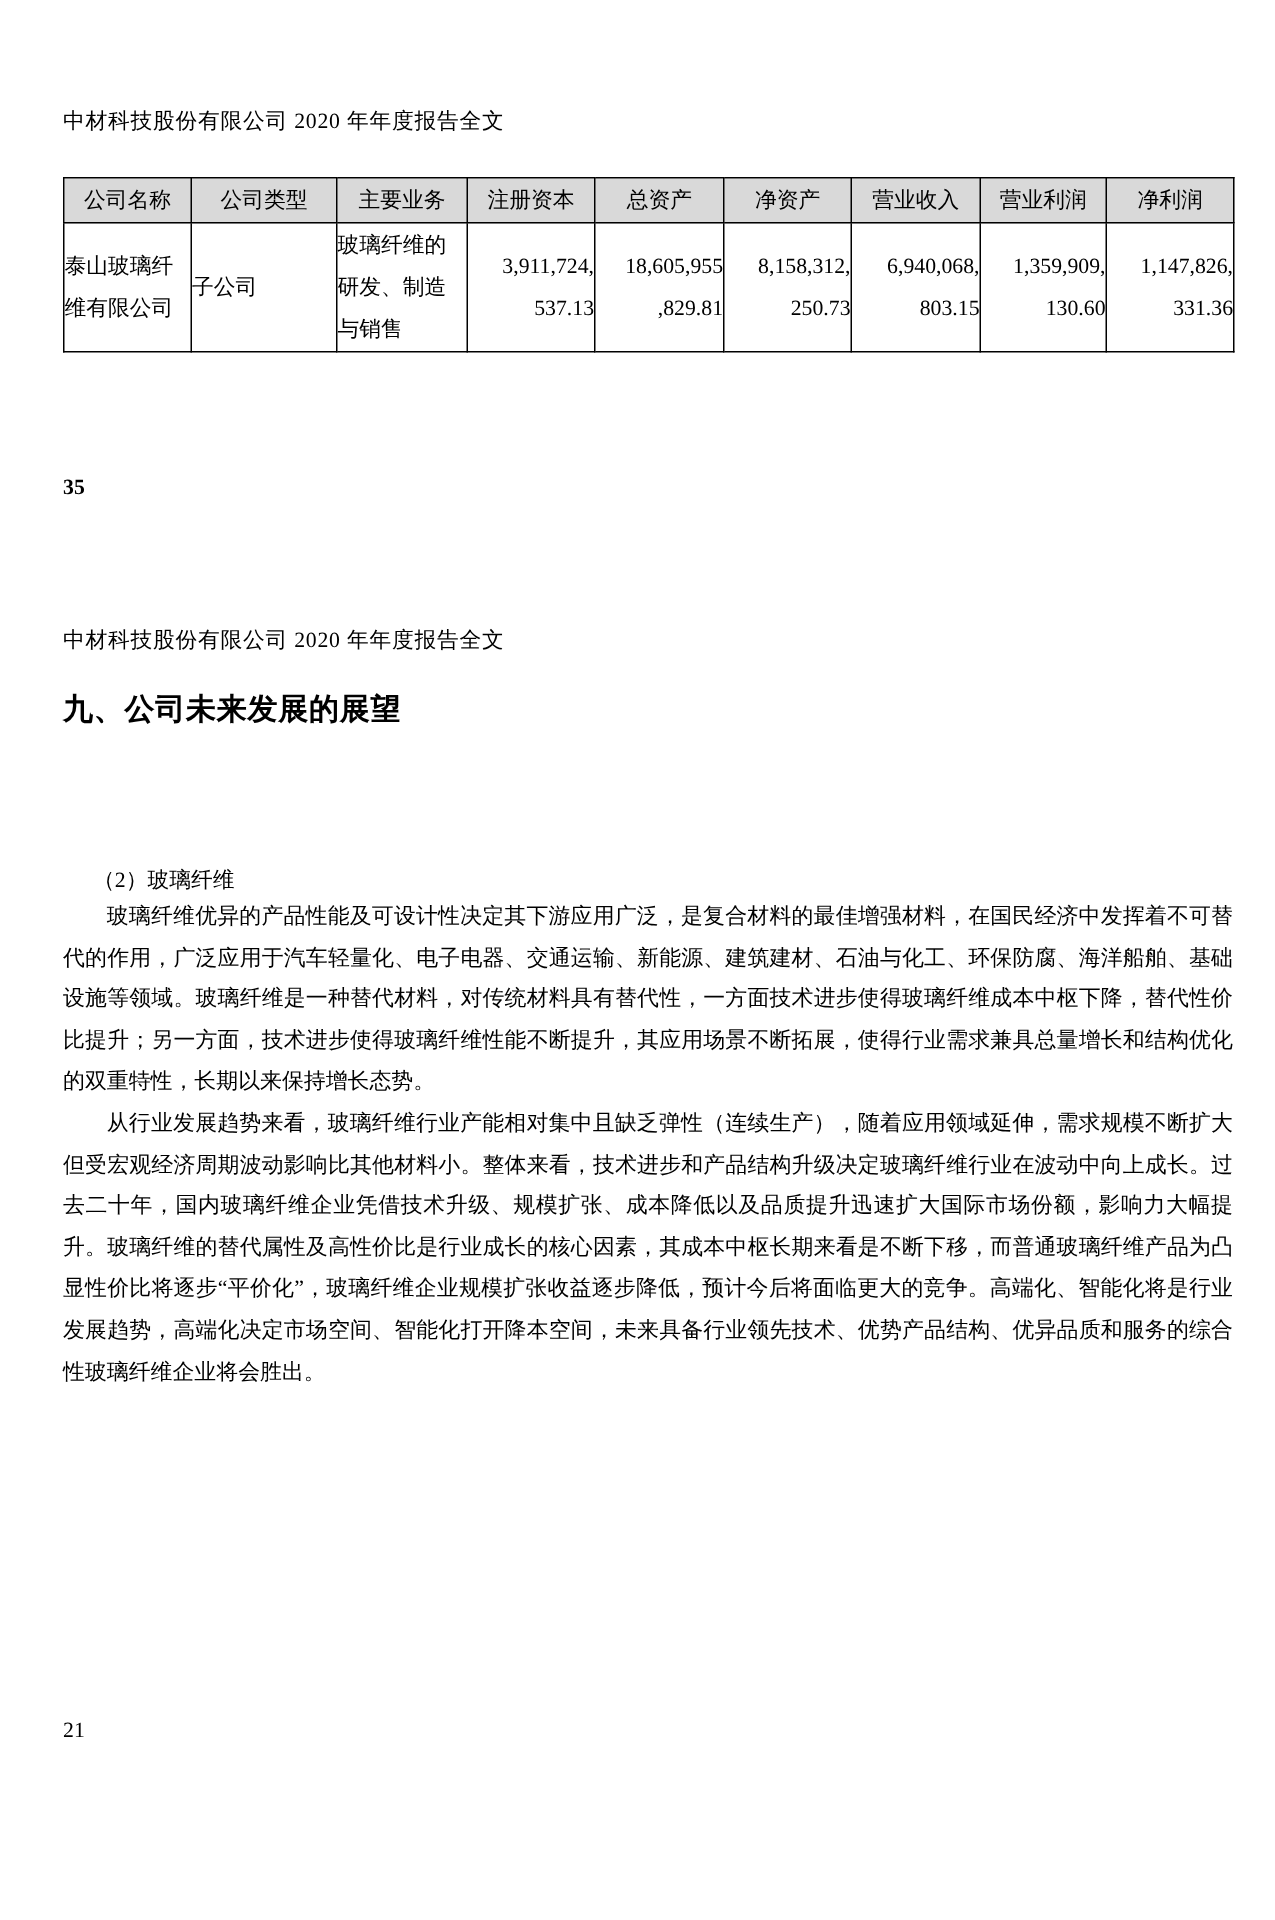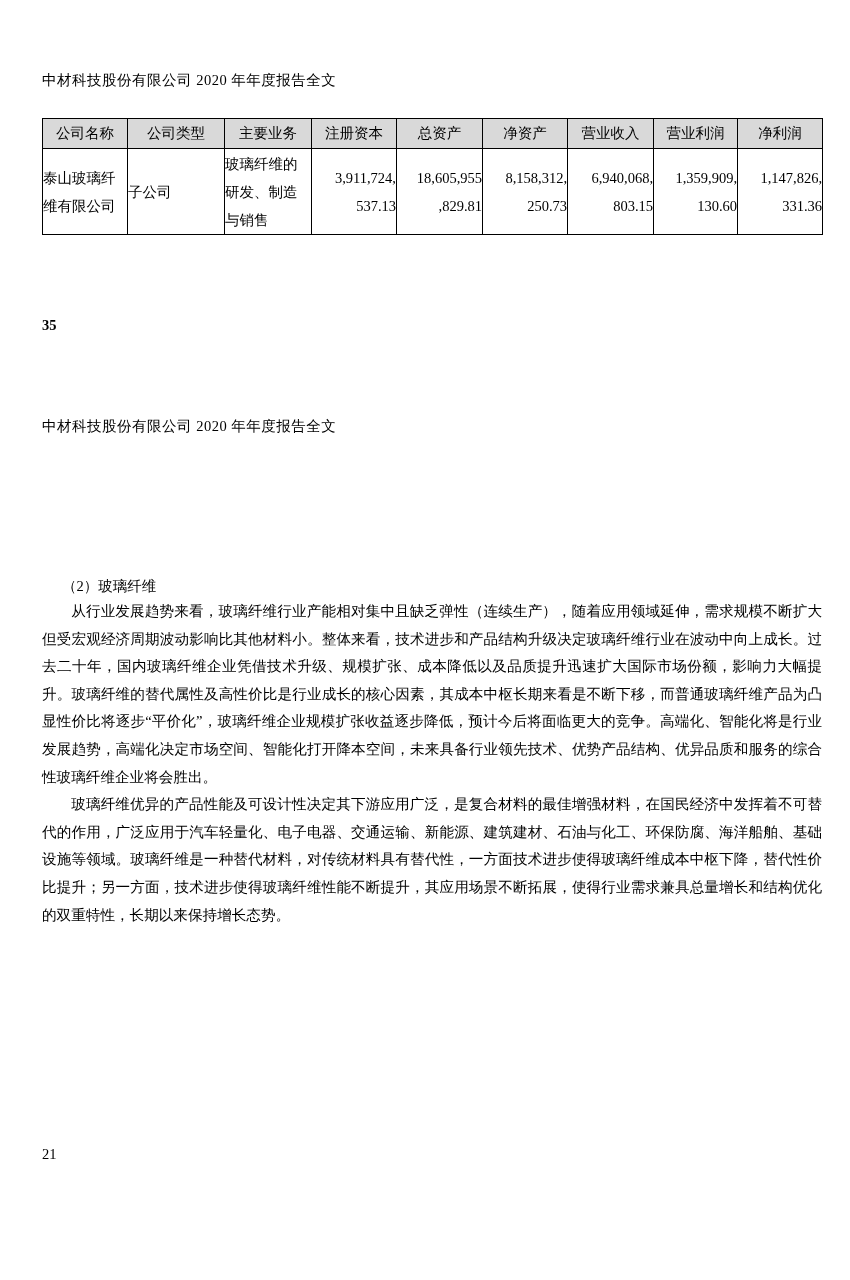--- a/index.html
+++ b/index.html
@@ -121,24 +121,25 @@
           <div>331.36</div>
         </td>
       </tr>
     </tbody>
   </table>
 
   <div class="abs pagenum35">35</div>
 
   <div class="abs doc-header2">中材科技股份有限公司 2020 年年度报告全文</div>
 
+  <h1 class="abs sec-title">九、公司未来发展的展望</h1>
 
 
   <div class="abs sub2">（2）玻璃纤维</div>
 
   <div class="abs paras">
+    <p>玻璃纤维优异的产品性能及可设计性决定其下游应用广泛，是复合材料的最佳增强材料，在国民经济中发挥着不可替代的作用，广泛应用于汽车轻量化、电子电器、交通运输、新能源、建筑建材、石油与化工、环保防腐、海洋船舶、基础设施等领域。玻璃纤维是一种替代材料，对传统材料具有替代性，一方面技术进步使得玻璃纤维成本中枢下降，替代性价比提升；另一方面，技术进步使得玻璃纤维性能不断提升，其应用场景不断拓展，使得行业需求兼具总量增长和结构优化的双重特性，长期以来保持增长态势。</p>
     <p>从行业发展趋势来看，玻璃纤维行业产能相对集中且缺乏弹性（连续生产），随着应用领域延伸，需求规模不断扩大但受宏观经济周期波动影响比其他材料小。整体来看，技术进步和产品结构升级决定玻璃纤维行业在波动中向上成长。过去二十年，国内玻璃纤维企业凭借技术升级、规模扩张、成本降低以及品质提升迅速扩大国际市场份额，影响力大幅提升。玻璃纤维的替代属性及高性价比是行业成长的核心因素，其成本中枢长期来看是不断下移，而普通玻璃纤维产品为凸显性价比将逐步“平价化”，玻璃纤维企业规模扩张收益逐步降低，预计今后将面临更大的竞争。高端化、智能化将是行业发展趋势，高端化决定市场空间、智能化打开降本空间，未来具备行业领先技术、优势产品结构、优异品质和服务的综合性玻璃纤维企业将会胜出。</p>
-    <p>玻璃纤维优异的产品性能及可设计性决定其下游应用广泛，是复合材料的最佳增强材料，在国民经济中发挥着不可替代的作用，广泛应用于汽车轻量化、电子电器、交通运输、新能源、建筑建材、石油与化工、环保防腐、海洋船舶、基础设施等领域。玻璃纤维是一种替代材料，对传统材料具有替代性，一方面技术进步使得玻璃纤维成本中枢下降，替代性价比提升；另一方面，技术进步使得玻璃纤维性能不断提升，其应用场景不断拓展，使得行业需求兼具总量增长和结构优化的双重特性，长期以来保持增长态势。</p>
   </div>
 
   <div class="abs pagenum36">21</div>
 
 </div>
 
 </body></html>

